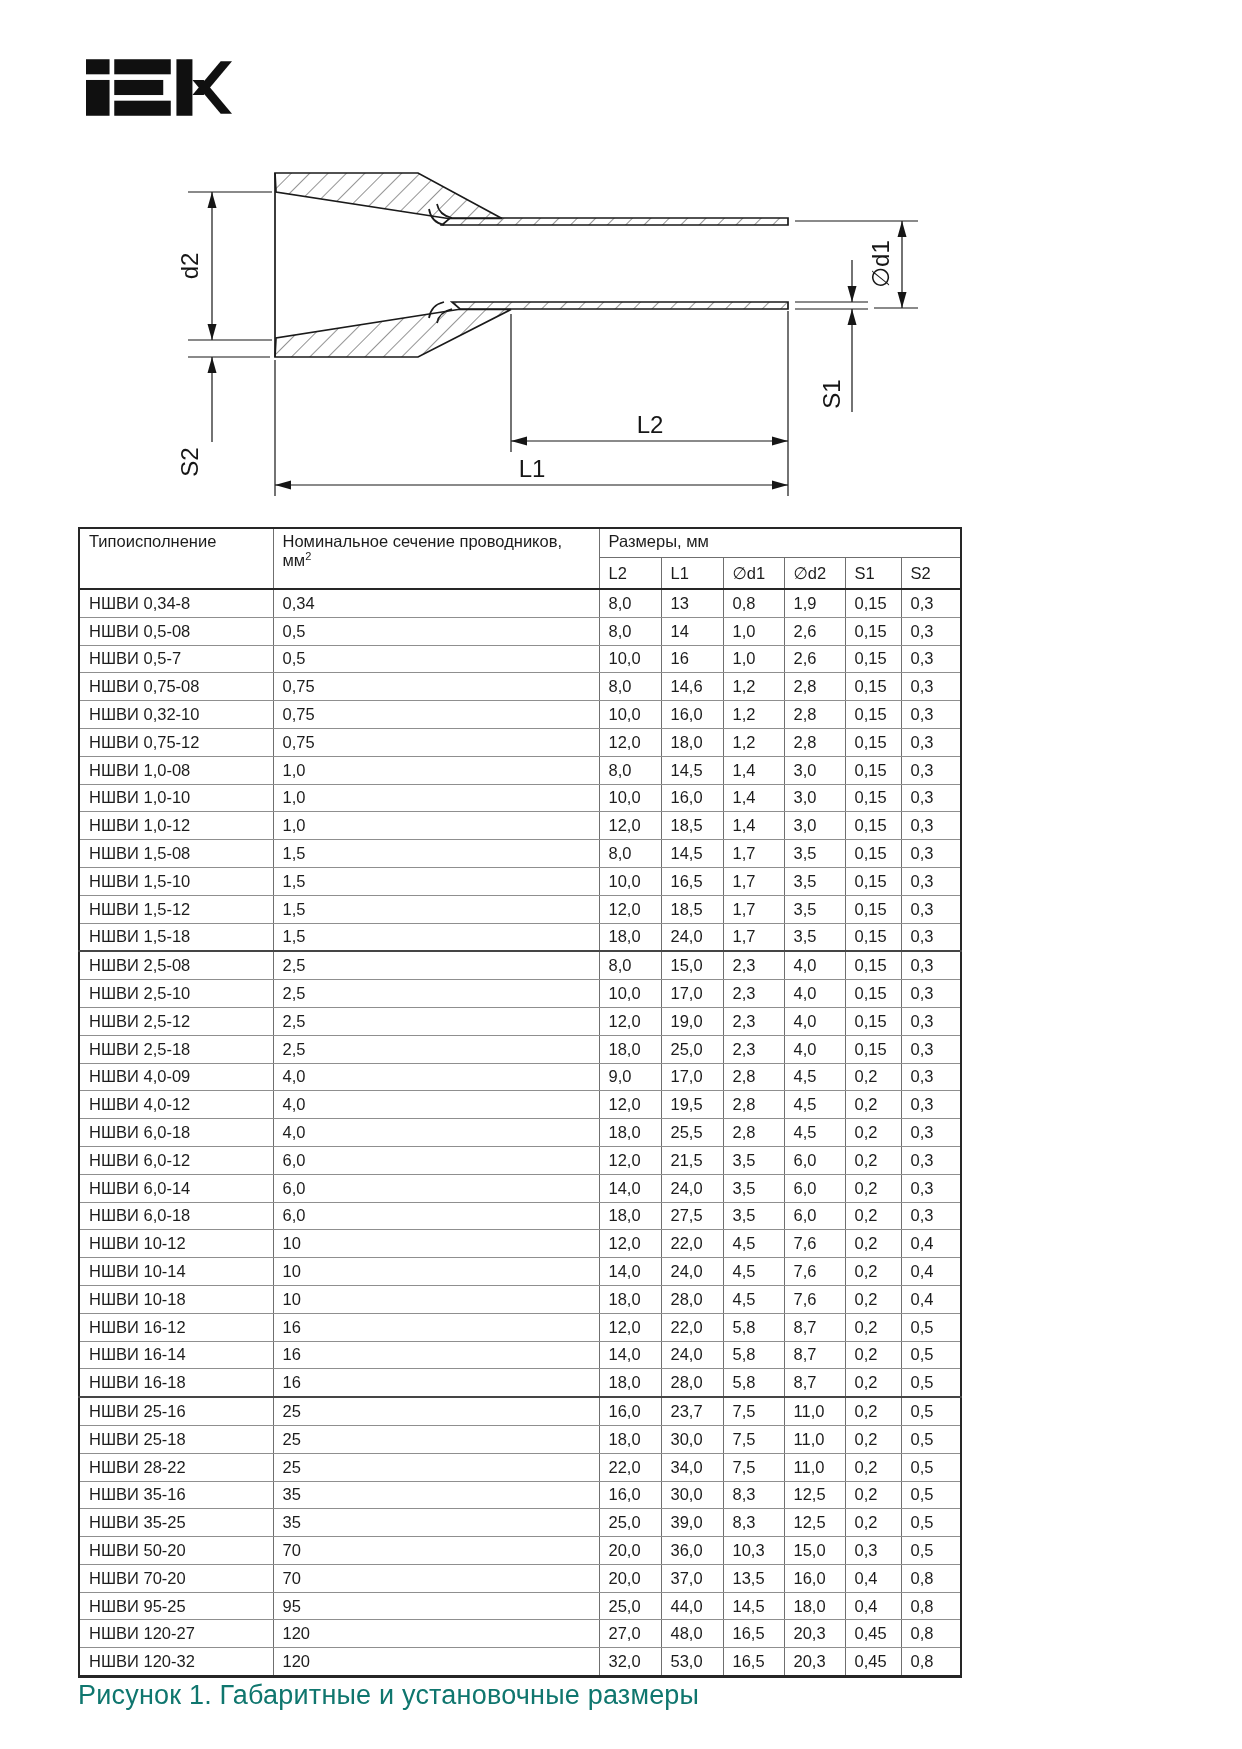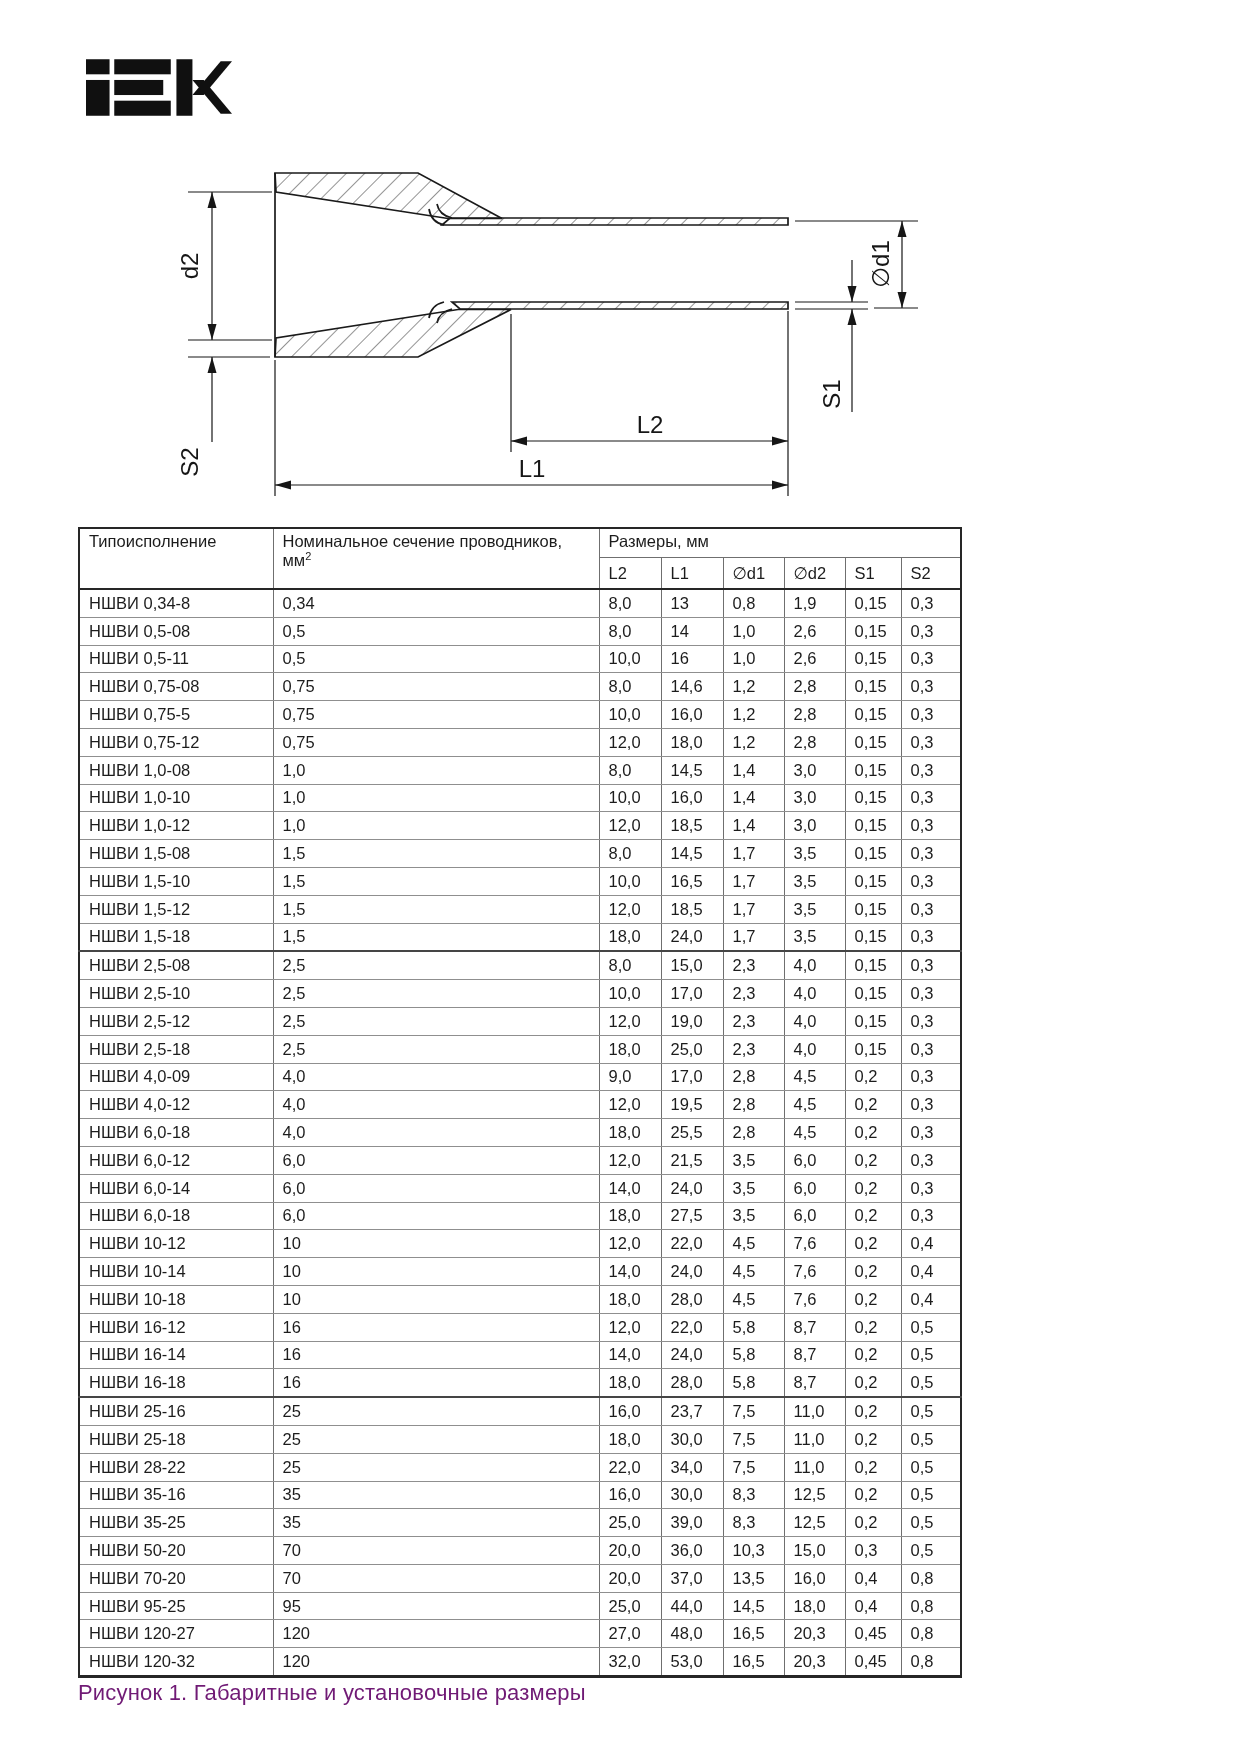--- a/index.html
+++ b/index.html
@@ -10,21 +10,21 @@
   .spec-table{position:absolute;left:78px;top:527px;width:882px;border-collapse:collapse;table-layout:fixed;font-size:16.5px;color:#1c1c1c;}
   .spec-table th,.spec-table td{font-weight:400;text-align:left;overflow:hidden;white-space:nowrap;}
   .spec-table{border:2px solid #262626;border-bottom-width:3px;}
   .spec-table th,.spec-table td{border:1.5px solid #6f6f6f;}
   .spec-table td{border-top-color:#8f8f8f;border-bottom-color:#8f8f8f;padding:0 0 0 9px;height:26.8px;vertical-align:middle;}
   .spec-table thead tr.main th{height:25px;padding:3px 4px 0 9px;vertical-align:top;}
   .spec-table thead tr.sub th{height:30px;padding:0 0 0 9px;vertical-align:middle;border-bottom:2px solid #262626;}
   .spec-table thead th.span2{vertical-align:top;padding-top:3px;border-bottom:2px solid #262626;}
   .spec-table tr.group-break td{border-top:2.4px solid #454545;}
   .spec-table sup{font-size:11px;vertical-align:super;line-height:0;}
-  .caption{position:absolute;left:78px;top:1680px;font-size:22px;letter-spacing:0.2px;color:#701a75;}
+  .caption{position:absolute;left:78px;top:1680px;font-size:27px;letter-spacing:0.2px;color:#0f766e;}
   svg text{font-family:"Liberation Sans","DejaVu Sans",sans-serif;}
 </style>
 </head>
 <body>
 
 <div class="page">
 
   <svg class="logo" width="146" height="59" viewBox="0 0 155 60" aria-label="IEK">
     <g fill="#101010">
       <rect x="0" y="0" width="25" height="16"></rect>
@@ -152,41 +152,41 @@
           <td>НШВИ 0,5-08</td>
           <td>0,5</td>
           <td>8,0</td>
           <td>14</td>
           <td>1,0</td>
           <td>2,6</td>
           <td>0,15</td>
           <td>0,3</td>
         </tr>
         <tr>
-          <td>НШВИ 0,5-11</td>
+          <td>НШВИ 0,5-7</td>
           <td>0,5</td>
           <td>10,0</td>
           <td>16</td>
           <td>1,0</td>
           <td>2,6</td>
           <td>0,15</td>
           <td>0,3</td>
         </tr>
         <tr>
           <td>НШВИ 0,75-08</td>
           <td>0,75</td>
           <td>8,0</td>
           <td>14,6</td>
           <td>1,2</td>
           <td>2,8</td>
           <td>0,15</td>
           <td>0,3</td>
         </tr>
         <tr>
-          <td>НШВИ 0,75-5</td>
+          <td>НШВИ 0,32-10</td>
           <td>0,75</td>
           <td>10,0</td>
           <td>16,0</td>
           <td>1,2</td>
           <td>2,8</td>
           <td>0,15</td>
           <td>0,3</td>
         </tr>
         <tr>
           <td>НШВИ 0,75-12</td>

